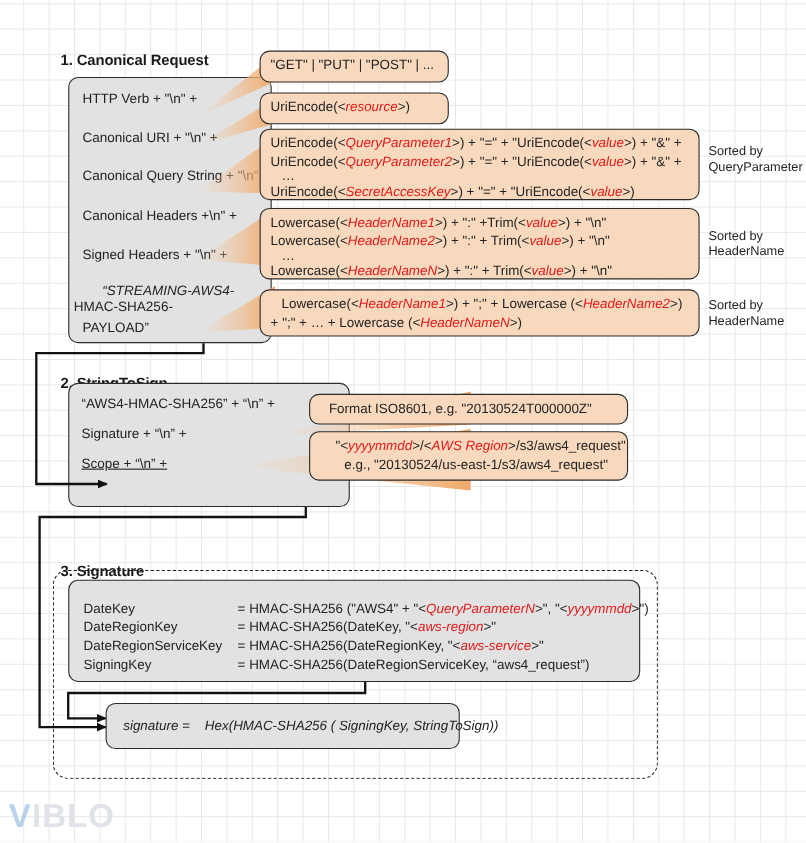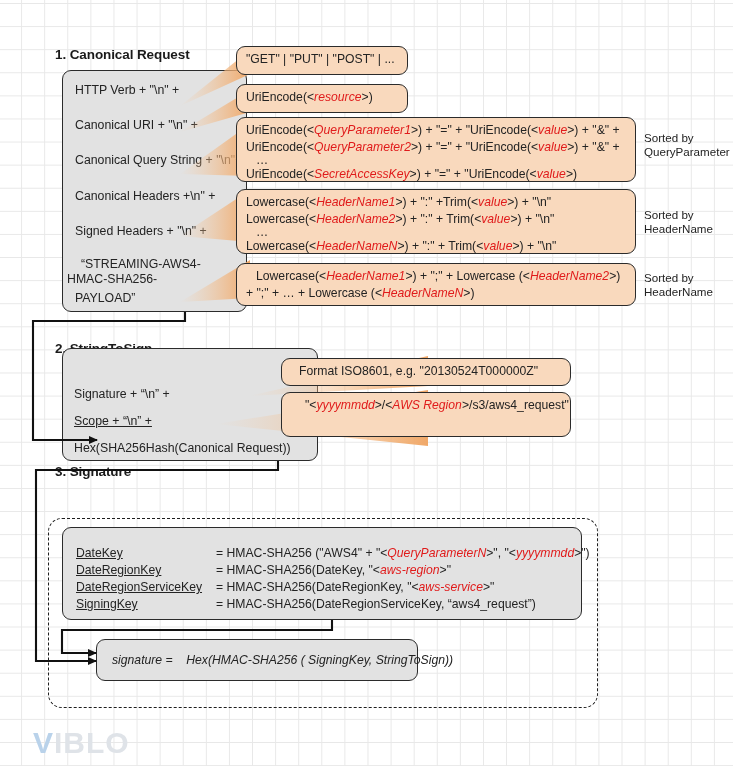--- a/index.html
+++ b/index.html
@@ -99,21 +99,21 @@
   }
 
   
   .key-row {
     position: absolute;
     font-size: 12.2px;
     color: #232323;
     white-space: nowrap;
     line-height: 16px;
   }
-  .key-name { position: absolute; text-decoration: underline; }
+  .key-name { position: absolute; }
   .key-expr { position: absolute; left: 140px; }
 
   
   .sig-text {
     position: absolute;
     font-size: 12.2px;
     color: #232323;
     white-space: nowrap;
   }
   .sig-text i { font-style: italic; text-align: right; }
@@ -122,21 +122,20 @@
   #watermark {
     position: absolute;
     left: 8px;
     top: 726px;
     font-size: 30px;
     font-weight: bold;
     letter-spacing: 1px;
     color: #dfe3e8;
     z-index: 1;
     user-select: none;
-    margin-left: 25px;
   }
   #watermark .wm-v { color: #b9d2ea; }
 </style>
 </head>
 <body>
 
 <div id="canvas">
 
   <svg id="connectors">
     <defs>
@@ -204,21 +203,21 @@
     </linearGradient>
       </defs>
     <polygon points="0,56 70,14 70,52" fill="url(#g5)"></polygon>
   </svg>
 
   <div class="grey-line" style="left:75px; top:83px;">HTTP Verb + "\n" +</div>
   <div class="grey-line" style="left:75px; top:118px;">Canonical URI + "\n" +</div>
   <div class="grey-line" style="left:75px; top:153px;">Canonical Query String + "\n"+</div>
   <div class="grey-line" style="left:75px; top:189px;">Canonical Headers +\n" +</div>
   <div class="grey-line" style="left:75px; top:224px;">Signed Headers + "\n" +</div>
-  <div class="grey-line" style="left:81px; top:257px;">“STREAMING-AWS4-</div>
+  <div class="grey-line" style="left:93px; top:257px;font-style:italic;">“STREAMING-AWS4-</div>
   <div class="grey-line" style="left:67px; top:272px;">HMAC-SHA256-</div>
   <div class="grey-line" style="left:75px; top:291px;">PAYLOAD”</div>
 
   <div class="callout" style="left:236px; top:46px; width:172px; height:29px;">
     <span class="ln">"GET" | "PUT" | "POST" | ...</span>
   </div>
 
   <div class="callout" style="left:236px; top:84px; width:172px; height:29px;">
     <span class="ln"><span>UriEncode(&lt;</span><em class="v">resource</em><span>&gt;)</span></span>
   </div>
@@ -271,33 +270,34 @@
   <svg class="wedge" style="left:216px; top:388px; width:212px; height:62px;" viewBox="0 0 212 62">
     <defs>
         <linearGradient id="g7" x1="0" y1="0" x2="1" y2="0">
       <stop offset="0" stop-color="#f6c79a" stop-opacity="0"></stop>
       <stop offset="1" stop-color="#f0a868" stop-opacity="1"></stop>
     </linearGradient>
       </defs>
     <polygon points="0,36 212,2 212,58" fill="url(#g7)"></polygon>
   </svg>
 
+  <div class="grey-line" style="left:74px; top:360px;">“AWS4-HMAC-SHA256” + “\n” +</div>
   <div class="grey-line" style="left:74px; top:387px;">Signature + “\n” +</div>
   <div class="grey-line" style="left:74px; top:414px;text-decoration:underline;">Scope + “\n” +</div>
-  <div class="grey-line" style="left:74px; top:441px;">Hex(SHA256Hash(Canonical Request))</div>
 
   <div class="callout" style="left:281px; top:358px; width:290px; height:28px;">
     <span class="ln" style="padding-left:8px;">Format ISO8601,  e.g. "20130524T000000Z"</span>
   </div>
 
   <div class="callout" style="left:281px; top:392px; width:290px; height:45px;">
     <span class="ln" style="padding-left:14px;"><span>"&lt;</span><em class="v">yyyymmdd</em><span>&gt;/&lt;</span><em class="v">AWS Region</em><span>&gt;/s3/aws4_request"</span></span>
-  </div>
-
-  <div class="section-title" style="left:55px; top:464px;">3. Signature</div>
+    <span class="ln" style="padding-left:22px;">e.g., "20130524/us-east-1/s3/aws4_request"</span>
+  </div>
+
+  <div class="section-title" style="left:55px; top:512px;">3. Signature</div>
 
   <div class="dashed-group" style="left:48px; top:518px; width:550px; height:190px;"></div>
 
   <div class="grey-box" style="left:62px; top:527px; width:520px; height:93px;"></div>
 
   <div class="key-row" style="left:76px; top:545px; width:500px;">
     <span class="key-name">DateKey</span>
     <span class="key-expr"><span>= HMAC-SHA256 ("AWS4" + "&lt;</span><em class="v">QueryParameterN</em><span>&gt;", "&lt;</span><em class="v">yyyymmdd</em><span>&gt;")</span></span>
   </div>
   <div class="key-row" style="left:76px; top:562px; width:500px;">

